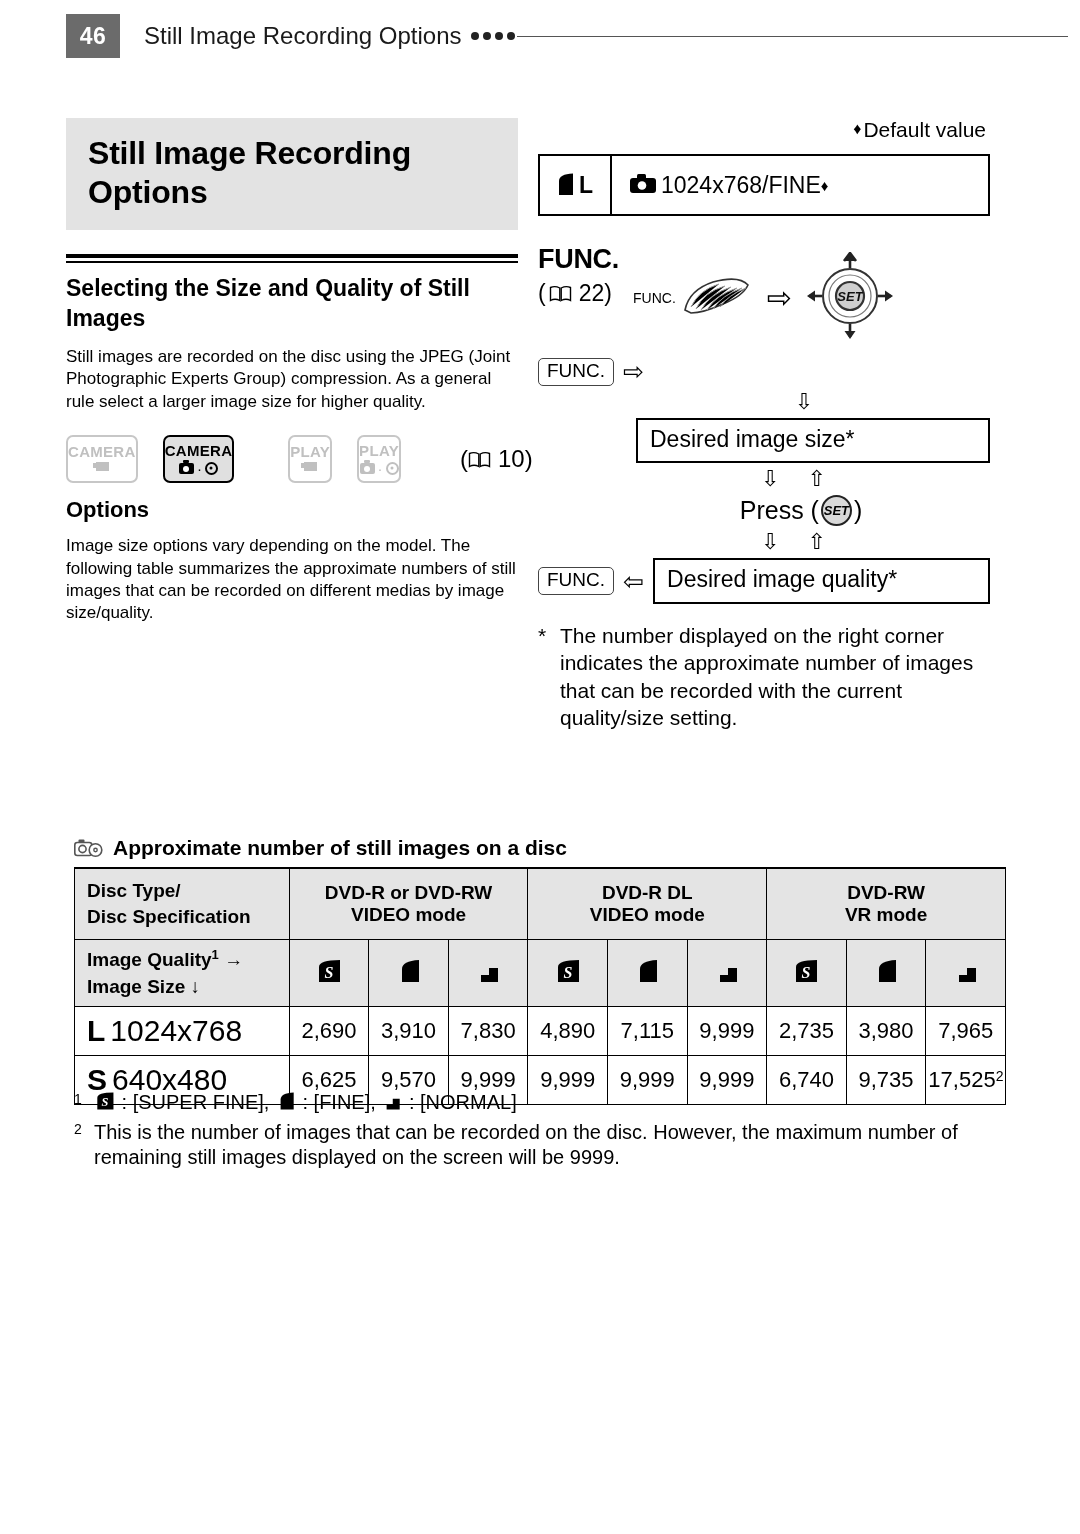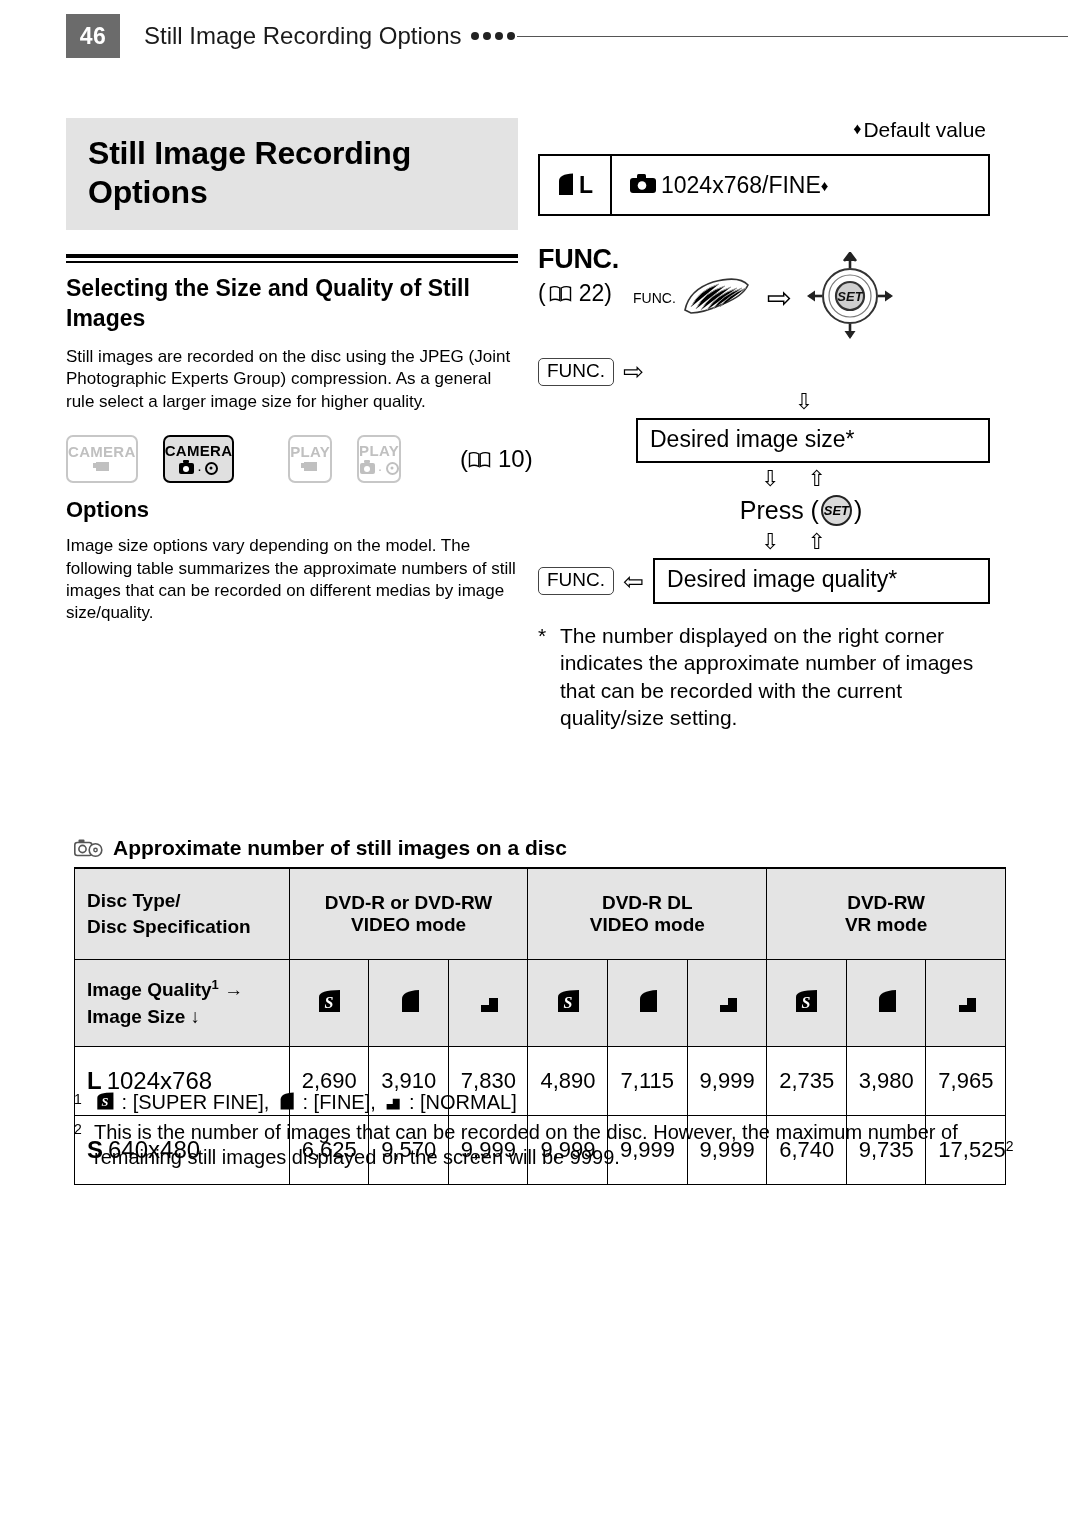--- a/index.html
+++ b/index.html
@@ -427,21 +427,21 @@
     margin-right: 9px;
     display: inline-flex;
   }
   table.spec {
     border-collapse: collapse;
     width: 100%;
     table-layout: fixed;
   }
   table.spec td, table.spec th {
     border: 1px solid #000;
-    padding: 12px;
+    padding: 2px;
     text-align: center;
     vertical-align: middle;
   }
   table.spec .hdr-band td {
     background: #e4e4e4;
     font-size: 19px;
     font-weight: bold;
     height: 66px;
   }
   table.spec .hdr-band td.disc-head {
@@ -464,21 +464,21 @@
     line-height: 1.4;
   }
   table.spec .data-row td {
     height: 44px;
     font-size: 22px;
     background: #fff;
   }
   table.spec .data-row td.sizelabel {
     text-align: left;
     padding-left: 12px;
-    font-size: 24px;
+    font-size: 30px;
   }
   table.spec .data-row td.sizelabel b {
     font-weight: bold;
     margin-right: 5px;
   }
   .tbl-outer-top { border-top: 2px solid #000 !important; }
   .sup-sm { font-size: 13px; vertical-align: 7px; }
   .sup-sm2 { font-size: 14px; vertical-align: 6px; }
 
   .table-notes {

